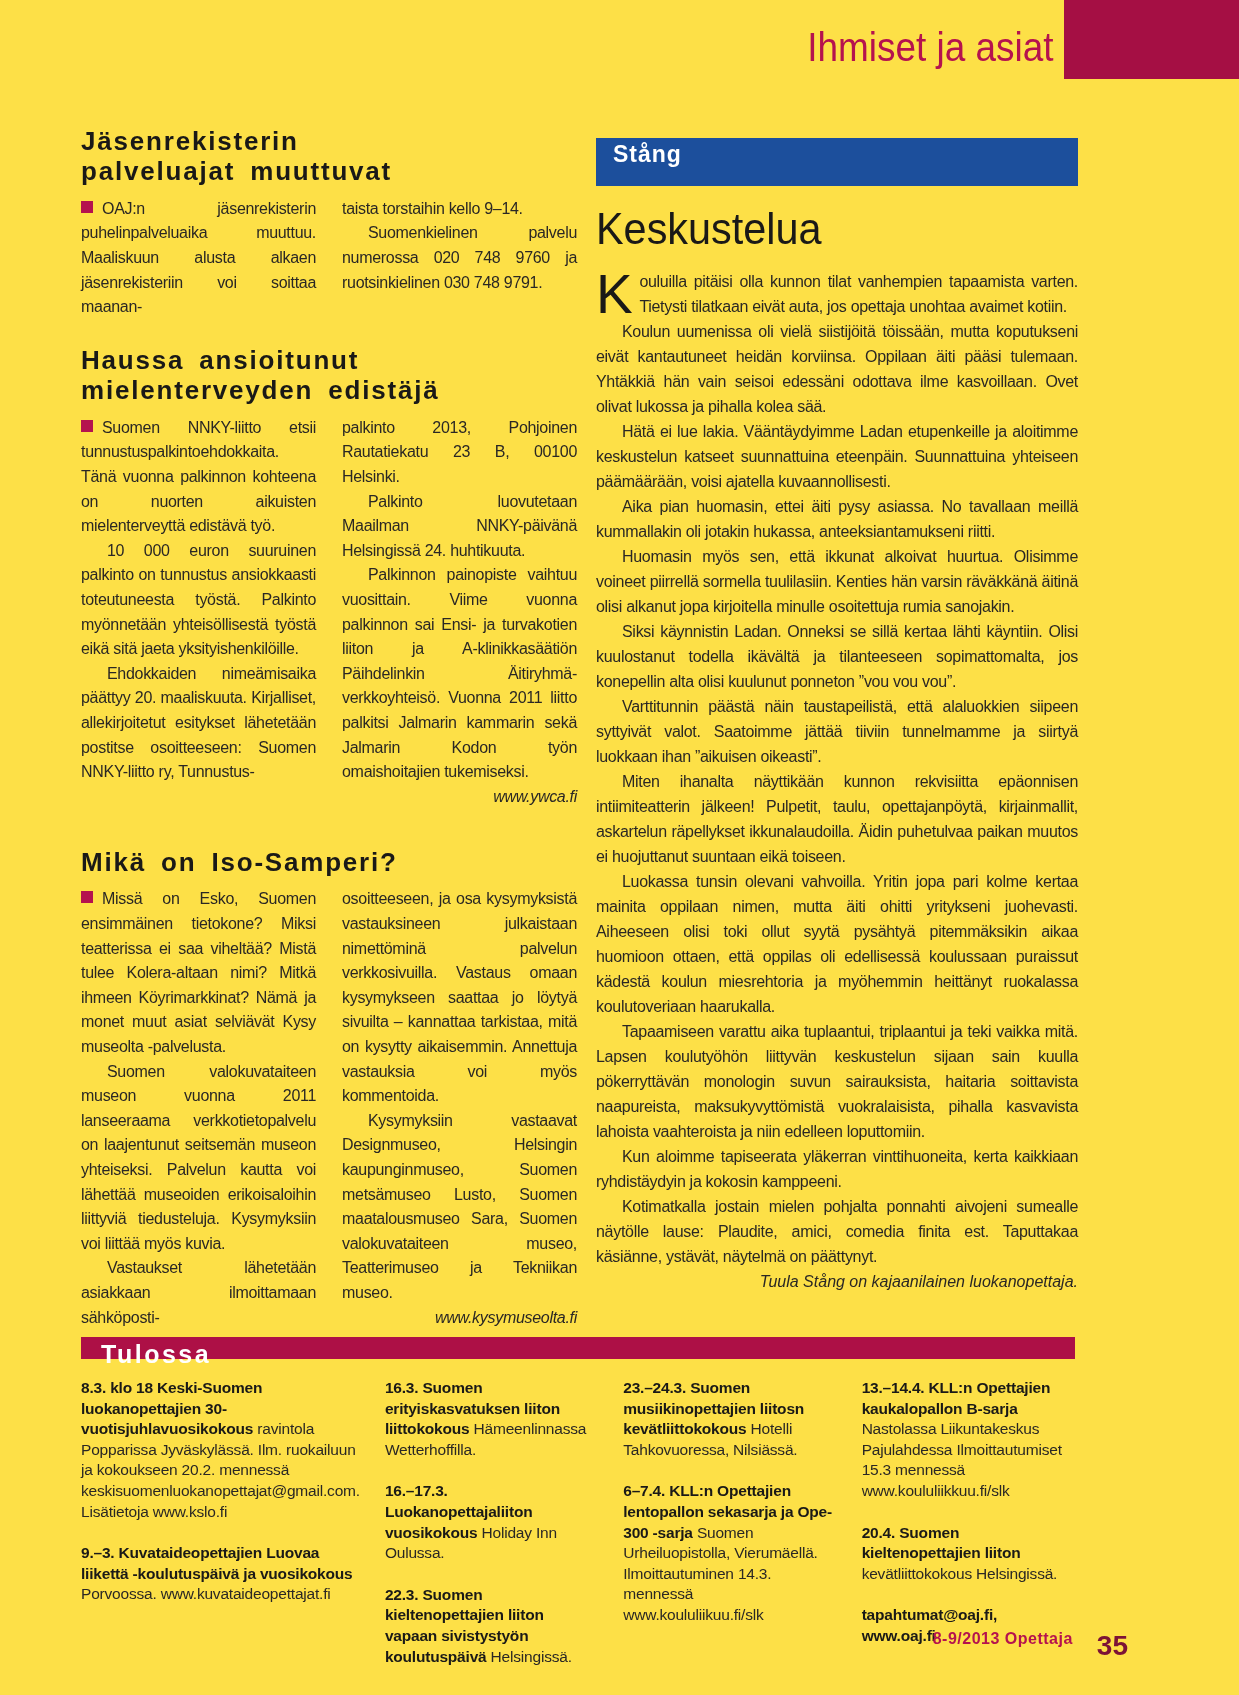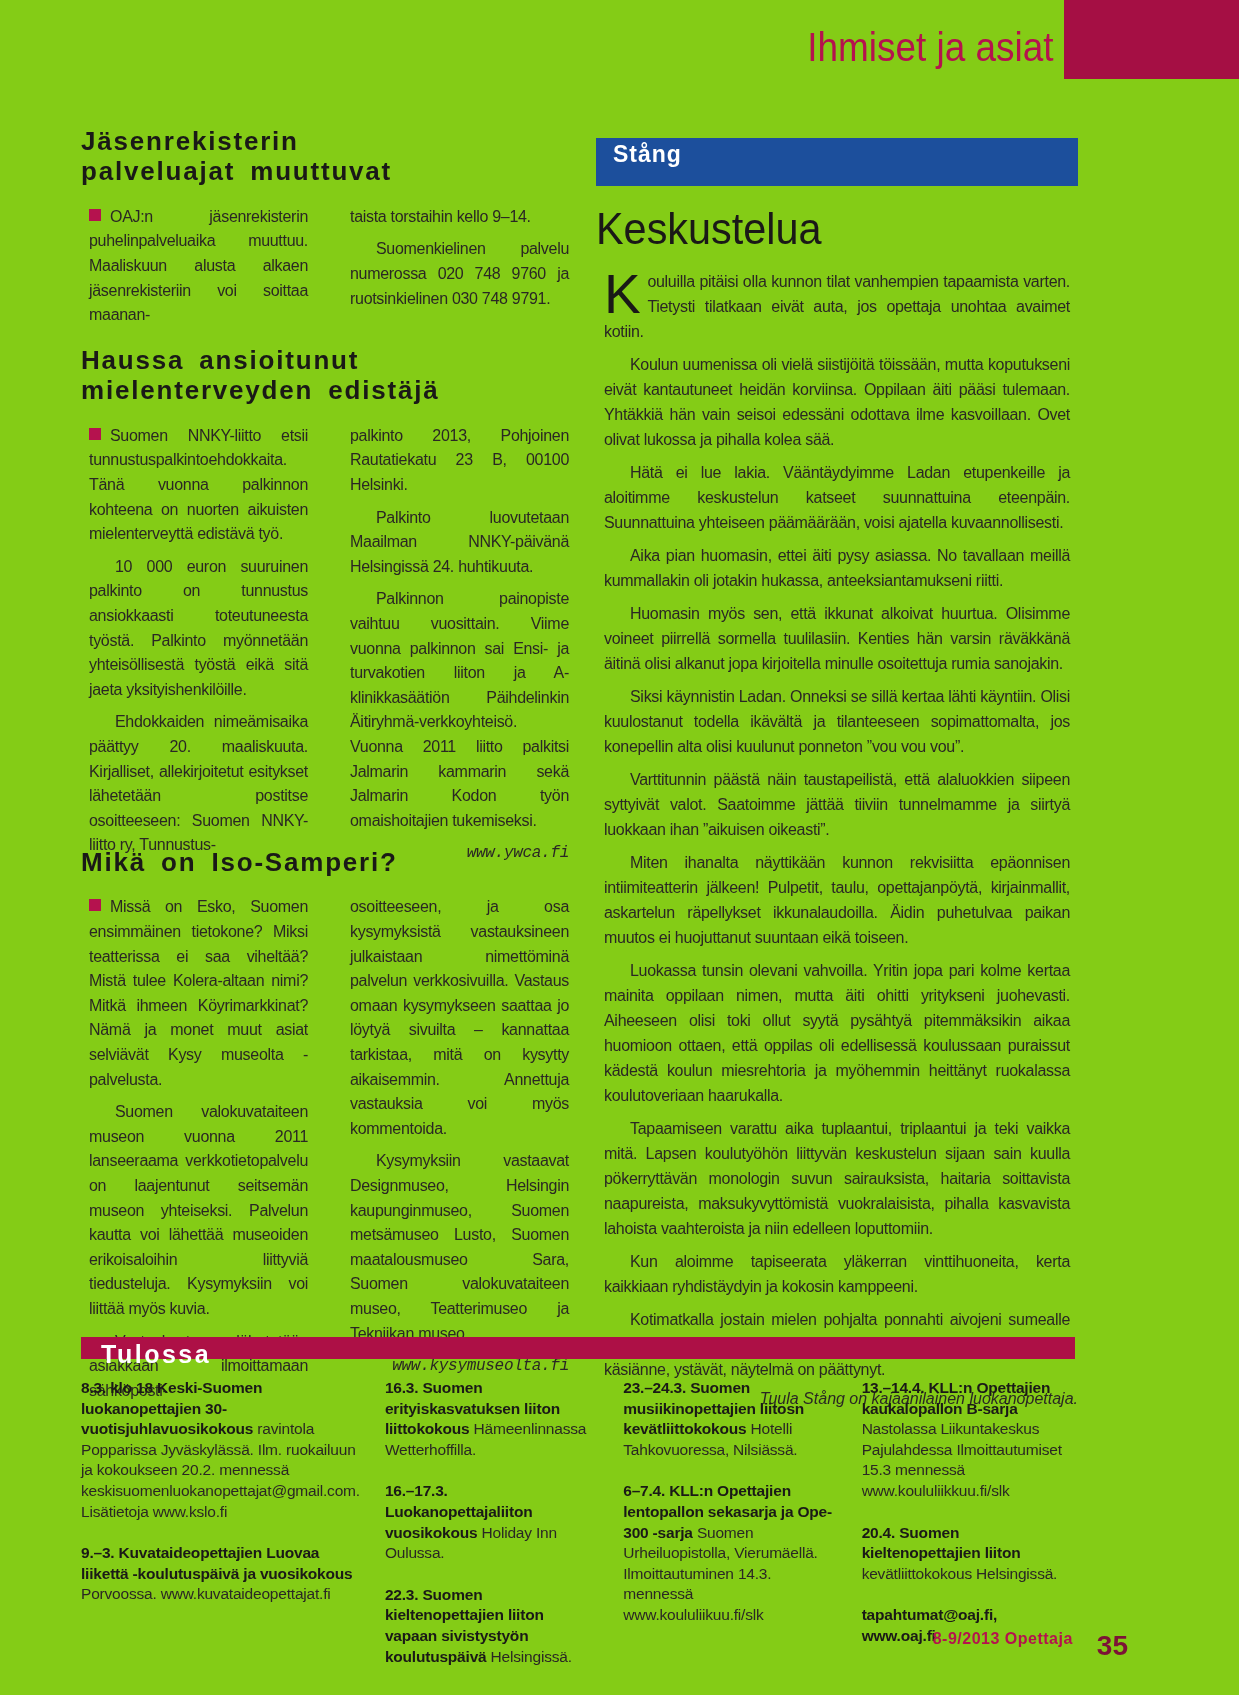--- a/index.html
+++ b/index.html
@@ -1,48 +1,48 @@
 <!DOCTYPE html>
 <html lang="fi" style="--accent: #b5124e; --corner: #a50f44; --blue: #1c4f9c; --banner: #ad1046; --pagenum: #7c1336; --ink: #2a2724; --heading: #1a1917;"><head>
 <meta charset="utf-8">
 <style>
   :root{
     --accent:#b5124e; --corner:#a50f44; --blue:#1c4f9c; --banner:#ad1046;
     --pagenum:#7c1336; --ink:#2a2724; --heading:#1a1917;
   }
   html,body{margin:0;padding:0;background:#e8e8e8;}
   .page{
-    position:relative; width:1239px; height:1695px; background:#84cc16;
+    position:relative; width:1239px; height:1695px; background:#fde047;
     font-family:"Liberation Sans", sans-serif; color:var(--ink);
     margin:0 auto; overflow:hidden;
   }
   
   .corner-block{position:absolute; top:0; right:0; width:175px; height:79px; background:var(--corner);}
   .section-label{
     position:absolute; top:24px; right:186px; font-size:41px; color:var(--accent);
     transform:scaleX(.9); transform-origin:100% 50%; white-space:nowrap; letter-spacing:0;
   }
   
   .left-col{position:absolute; left:81px; top:126px; width:497px;}
   .article{position:absolute; left:0; width:497px;}
   .a1{top:0;} .a2{top:219px;} .a3{top:721px;}
   .article h2{
     margin:0 0 10px 0; font-size:26px; line-height:1.17; font-weight:bold;
     color:var(--heading); letter-spacing:1.8px; word-spacing:6px;
   }
   .a1 h2{max-width:370px;}
   .cols{display:flex; gap:26px;}
   .col{width:235px; text-align:justify; font-size:16px; line-height:24.6px; letter-spacing:-0.3px;}
-  .para{margin:8px;}
+  .para{margin:0;}
   .para.indent{text-indent:26px;}
   .para.bullet::before{
     content:""; display:inline-block; width:12px; height:12px; background:var(--accent);
     margin-right:9px; vertical-align:1px;
   }
-  .para.site{text-align:right; font-style:italic;font-family:Liberation Mono, monospace;}
+  .para.site{text-align:right; font-style:italic;}
   
   .right-col{position:absolute; left:596px; top:138px; width:482px;}
   .kicker{height:48px; background:var(--blue);}
   .kicker span{
     display:inline-block; color:#fff; font-weight:bold; font-size:23px;
     line-height:33px; padding-left:17px; letter-spacing:1px;
   }
   .col-title{
     margin:20px 0 18px 0; font-weight:400; font-size:45px; color:var(--heading);
     transform:scaleX(.92); transform-origin:0 50%; white-space:nowrap; line-height:1;

